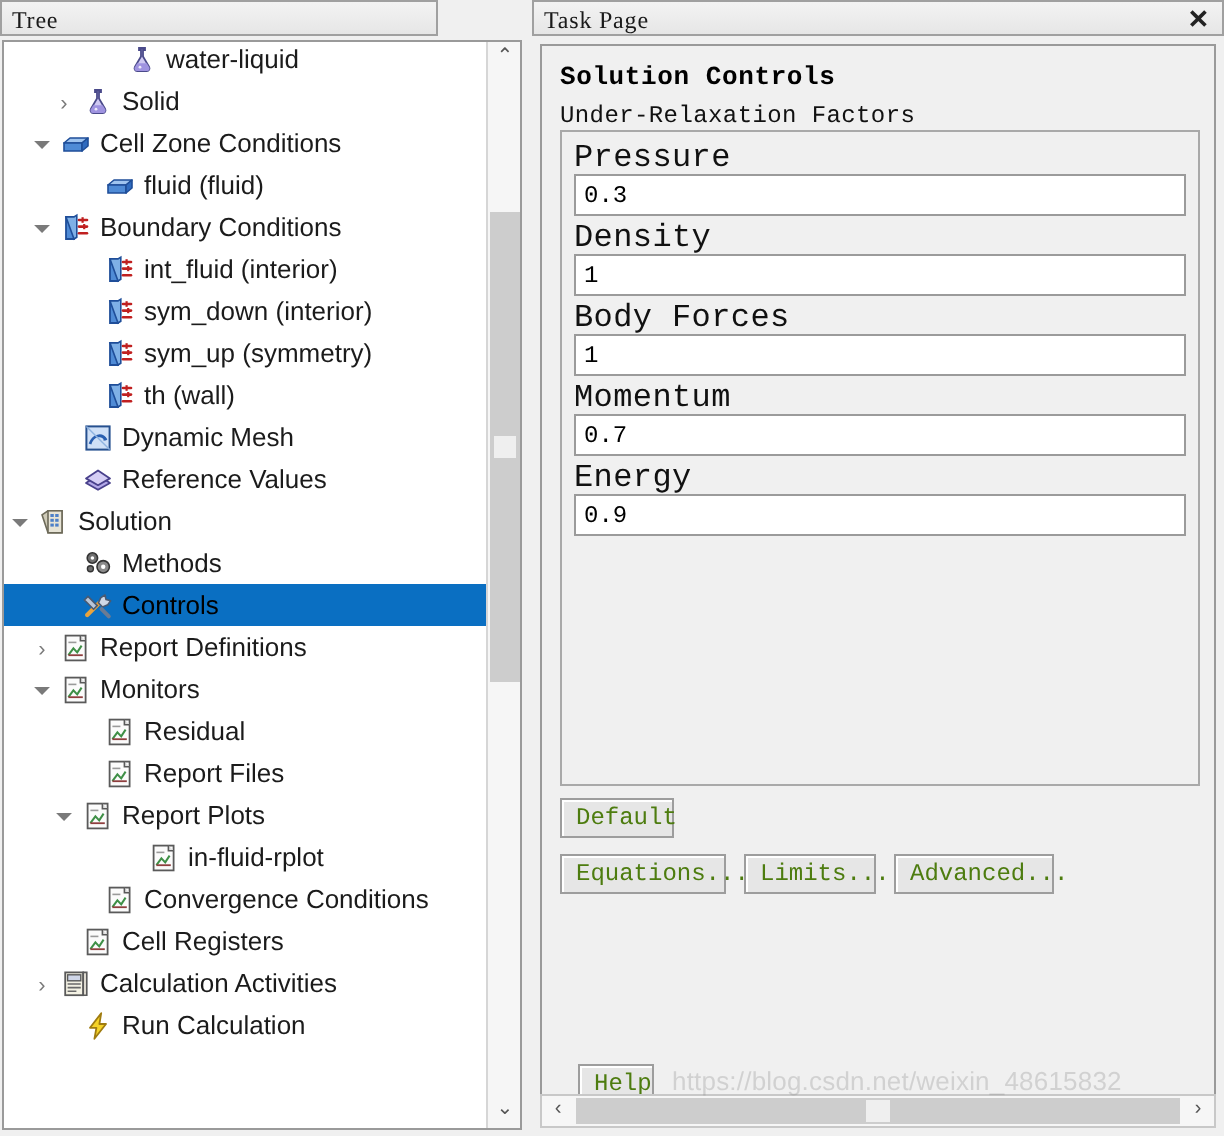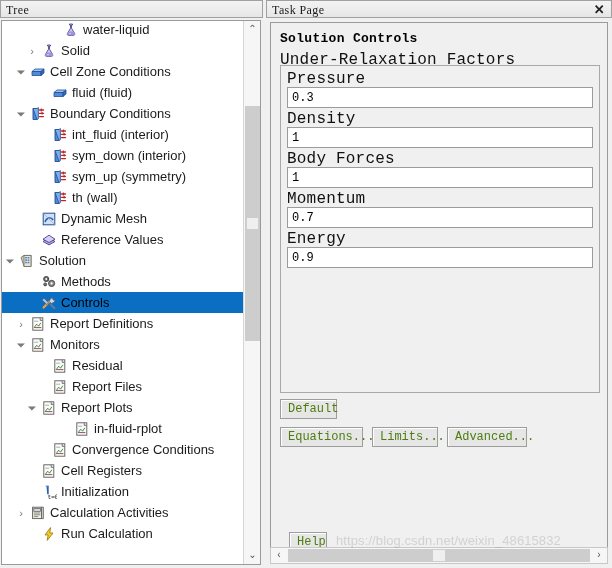--- a/index.html
+++ b/index.html
@@ -24,21 +24,21 @@
     color:#1a1a1a;position:relative;
   }
   .panel-title .closer{
     position:absolute;right:6px;top:0;height:18px;line-height:17px;
     font-family:"Liberation Sans",sans-serif;font-size:13px;font-weight:bold;color:#222;
     cursor:pointer;
   }
 
   
   #tree-panel{left:0;top:0;width:263px;height:568px;}
-  #tree-title{position:absolute;left:0;top:0;width:263px;}
+  #tree-title{position:absolute;left:0;top:0;width:219px;}
   #tree-body{
     position:absolute;left:1px;top:20px;width:260px;height:545px;
     background:#fff;border:1px solid #9a9a9a;box-sizing:border-box;
     overflow:hidden;
   }
   #tree-scroll{
     position:absolute;left:0;top:0;width:242px;height:100%;
     overflow:hidden;
   }
   .tree-list{position:absolute;left:0;top:-2px;width:242px;}
@@ -79,21 +79,21 @@
   #task-title{position:absolute;left:0;top:0;width:346px;}
   #task-body{
     position:absolute;left:4px;top:22px;width:338px;height:536px;
     background:#f0f0f0;border:1px solid #9a9a9a;box-sizing:border-box;
   }
   .mono{font-family:"Liberation Mono","DejaVu Sans Mono",monospace;}
   #sc-head{
     position:absolute;left:9px;top:8px;font-size:13px;font-weight:bold;
     letter-spacing:.3px;color:#000;
   }
-  #urf-label{position:absolute;left:9px;top:28px;font-size:16px;color:#111;letter-spacing:.2px;}
+  #urf-label{position:absolute;left:9px;top:28px;font-size:12px;color:#111;letter-spacing:.2px;}
   #urf-group{
     position:absolute;left:9px;top:42px;width:320px;height:328px;
     border:1px solid #a9a9a9;background:#f0f0f0;box-sizing:border-box;
   }
   .fld{position:absolute;left:6px;width:306px;}
   .fld .cap{font-size:16px;letter-spacing:.2px;color:#111;line-height:15px;}
   .fld input{
     display:block;width:306px;height:21px;box-sizing:border-box;
     border:1px solid #9b9b9b;background:#fff;
     font-family:"Liberation Mono","DejaVu Sans Mono",monospace;
@@ -309,25 +309,20 @@
                   <path d="M4.2 11.6h7.2" stroke="#8f3e3e" stroke-width=".9"></path>
                   <path d="M4.2 5.2h4" stroke="#9a9a9a" stroke-width=".8"></path>
                 </svg></span><span class="tlabel">Convergence Conditions</span></div>
             <div class="trow"><span style="display: inline-block; width: 22px; height: 21px;"></span><span class="tw"></span><span class="ico"><svg width="16" height="16" viewBox="0 0 16 16">
                   <rect x="2.8" y="1.8" width="10" height="12.4" fill="#fbfbfb" stroke="#5a5a5a" stroke-width=".9"></rect>
                   <path d="M10.2 1.8v2.6h2.6" fill="#e2e2e2" stroke="#5a5a5a" stroke-width=".8"></path>
                   <path d="M4.2 11.6l2.5-3.4 1.9 2 2.2-3.4" fill="none" stroke="#3e8f46" stroke-width="1"></path>
                   <path d="M4.2 11.6h7.2" stroke="#8f3e3e" stroke-width=".9"></path>
                   <path d="M4.2 5.2h4" stroke="#9a9a9a" stroke-width=".8"></path>
                 </svg></span><span class="tlabel">Cell Registers</span></div>
-            <div class="trow"><span style="display: inline-block; width: 22px; height: 21px;"></span><span class="tw"></span><span class="ico"><svg width="16" height="16" viewBox="0 0 16 16">
-                  <path d="M5.5 1.8h2.2v8.4H6.2z" fill="#2b5fae"></path>
-                  <path d="M4.4 1.8h3.3l-1 1.1H5.2z" fill="#4f8bd6"></path>
-                  <text x="6.6" y="14.6" font-family="monospace" font-size="6" fill="#111">t=0</text>
-                </svg></span><span class="tlabel">Initialization</span></div>
             <div class="trow"><span style="display: inline-block; width: 11px; height: 21px;"></span><span class="tw"><span class="chev">›</span></span><span class="ico"><svg width="16" height="16" viewBox="0 0 16 16">
                   <rect x="2.6" y="2.2" width="9" height="11.4" fill="#f4f2e4" stroke="#5a5a5a" stroke-width=".9"></rect>
                   <rect x="3.8" y="3.4" width="6.6" height="3" fill="#cfd6e8" stroke="#5a5a5a" stroke-width=".7"></rect>
                   <path d="M3.8 8h6.6M3.8 9.8h6.6M3.8 11.6h4.4" stroke="#6a6a6a" stroke-width=".8"></path>
                   <path d="M11.6 2.2h1.8v11.4h-1.8z" fill="#dedad0" stroke="#5a5a5a" stroke-width=".8"></path>
                 </svg></span><span class="tlabel">Calculation Activities</span></div>
             <div class="trow"><span style="display: inline-block; width: 22px; height: 21px;"></span><span class="tw"></span><span class="ico"><svg width="16" height="16" viewBox="0 0 16 16">
                   <path d="M9.6 1.6L4 8.9h3.2L6.2 14.4 12 7h-3.3z" fill="#f5d328" stroke="#a07c10" stroke-width=".9" stroke-linejoin="round"></path>
                 </svg></span><span class="tlabel">Run Calculation</span></div>
           </div>

